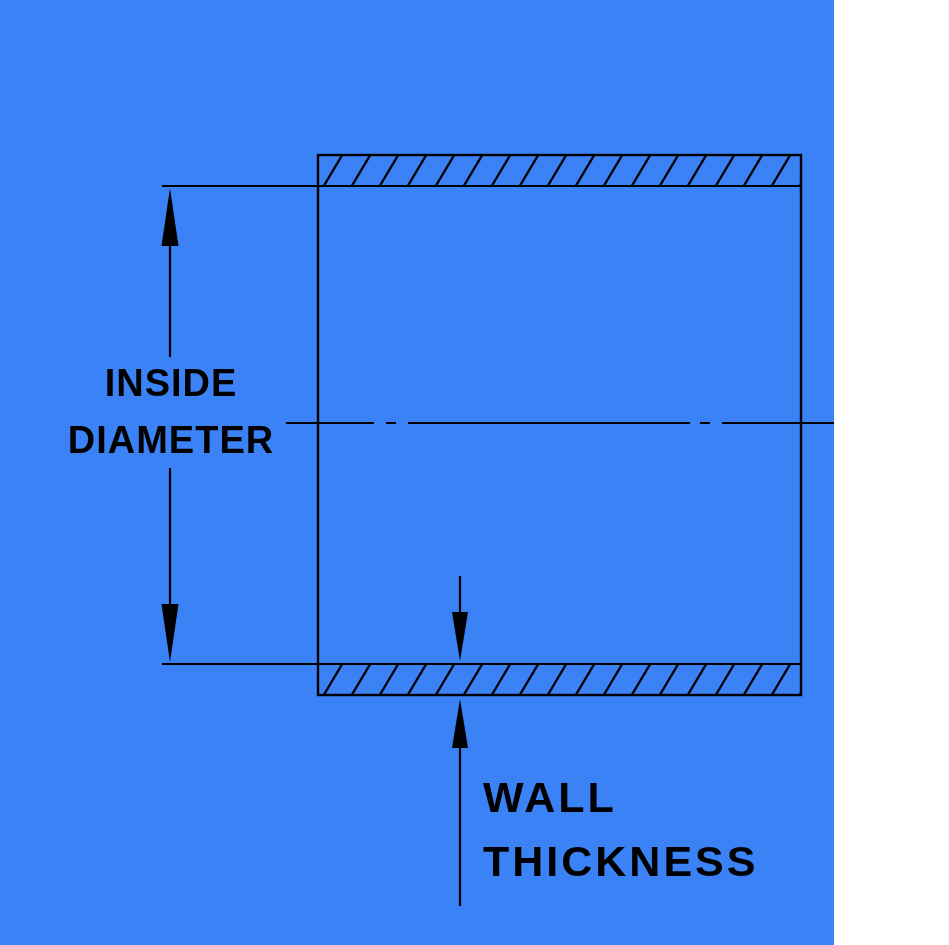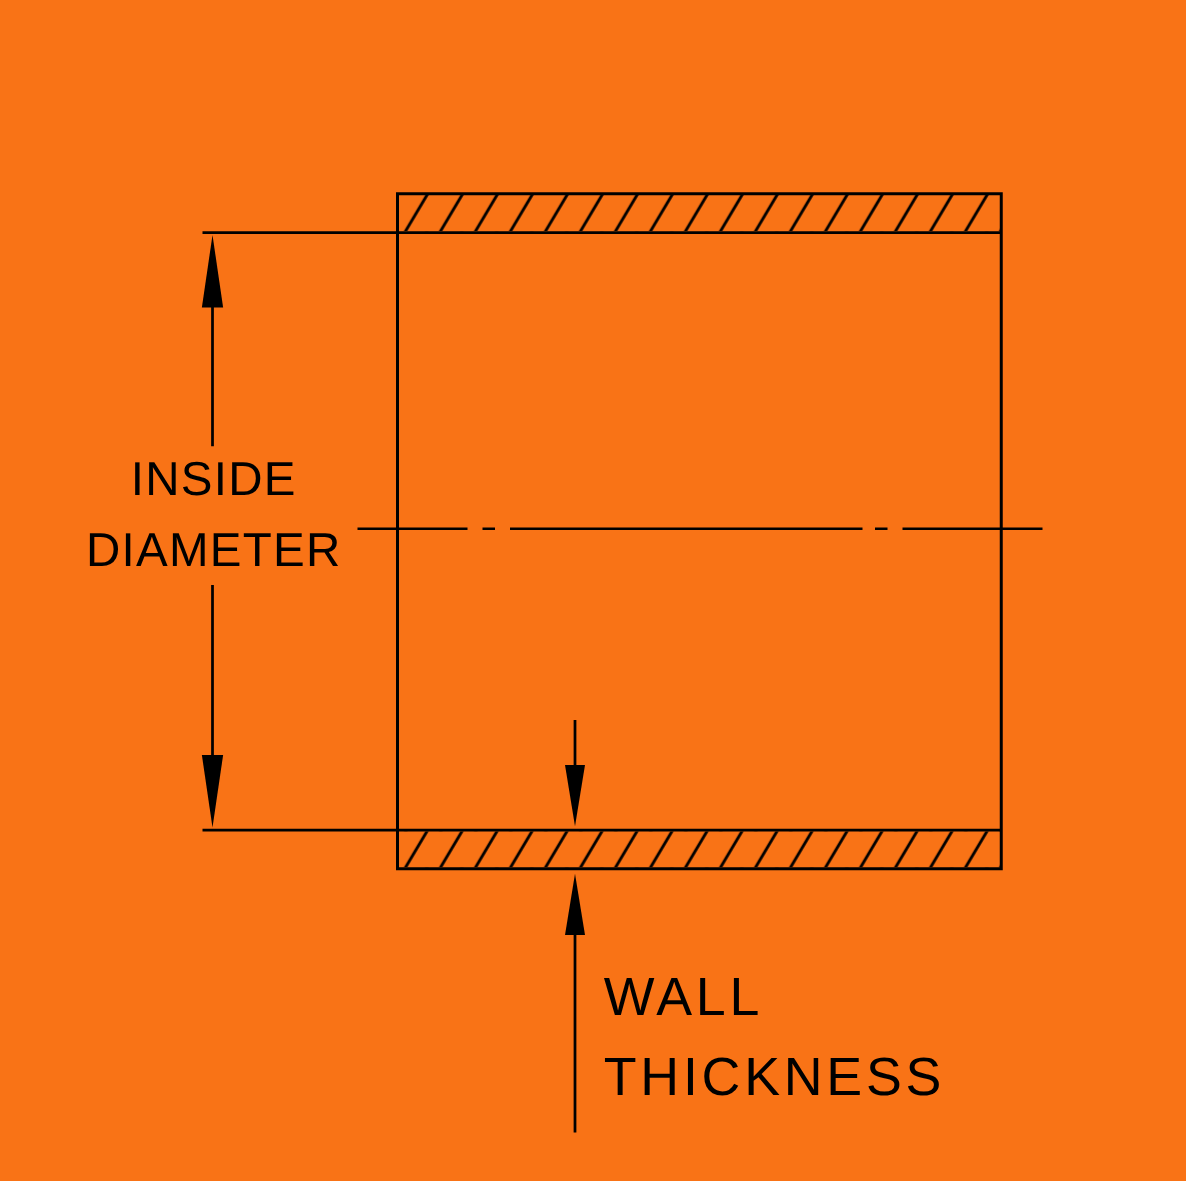--- a/index.html
+++ b/index.html
@@ -2,25 +2,26 @@
 <html><head>
   <meta charset="utf-8">
   <style>
     html, body {
       margin: 0;
       padding: 0;
       background: #ffffff;
     }
     .canvas {
       position: relative;
-      width: 949px;
+      width: 834px;
       height: 945px;
-      background: #f97316;
+      background: #3b82f6;
       overflow: hidden;
       font-family: "Liberation Sans", sans-serif;
+      font-weight: bold;
     }
     svg {
       display: block;
     }
     .stroke-line {
       stroke: #000000;
       fill: none;
     }
     .arrowhead {
       fill: #000000;

